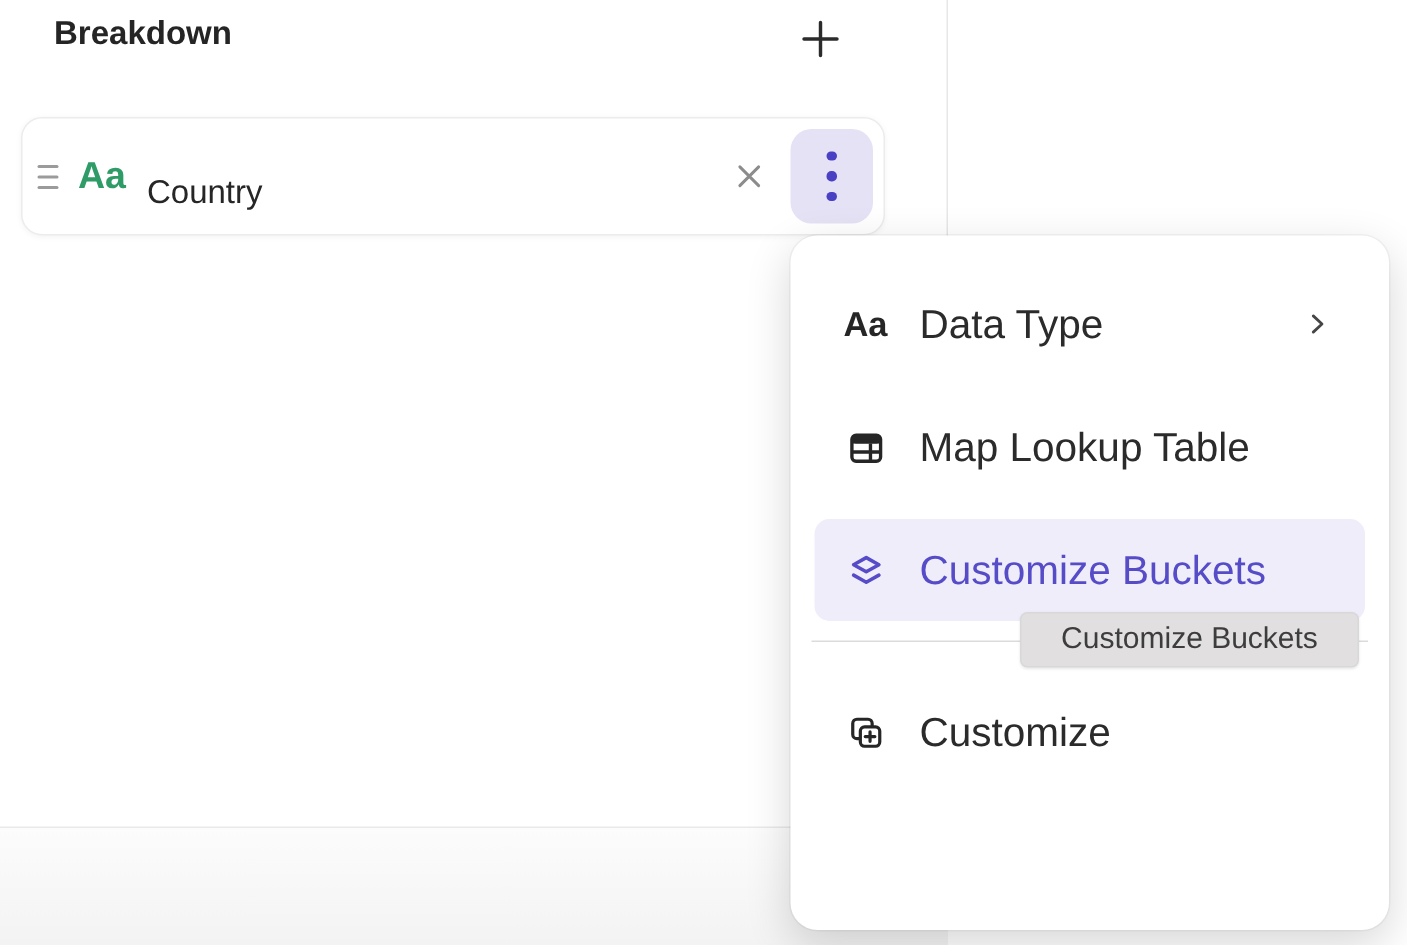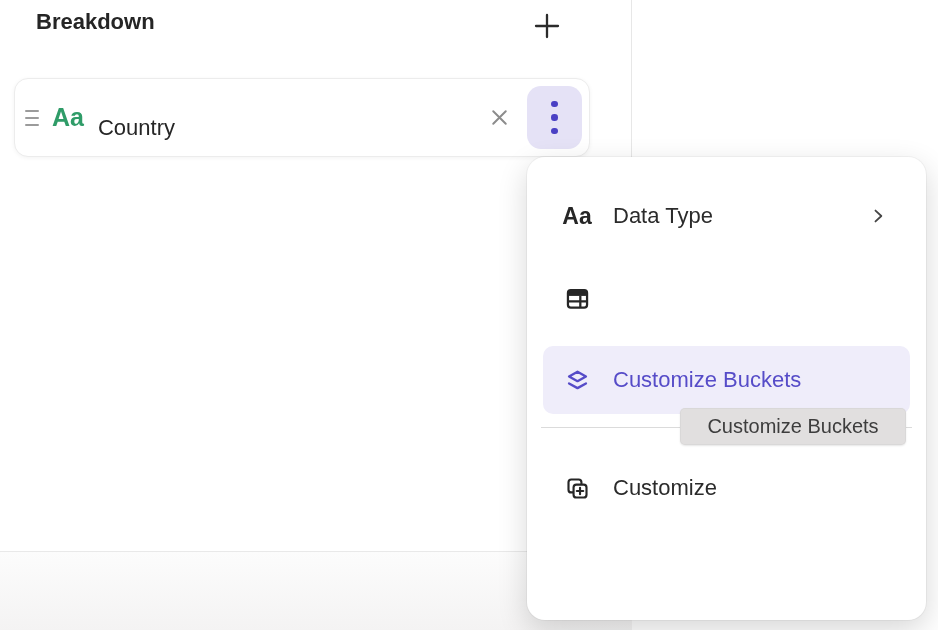--- a/index.html
+++ b/index.html
@@ -75,21 +75,21 @@
   }
   .menu-item.highlighted {
     height: 68px; margin-top: 7px; margin-bottom: 7px;
     background: #efedfa;
   }
   .menu-icon {
     width: 28px; display: flex; justify-content: center; align-items: center;
     margin-right: 22px; flex: none;
   }
   .aa-glyph { font-size: 23px; font-weight: 700; color: #262626; line-height: 1; }
-  .menu-label { font-size: 22px; font-weight: 500; color: #2b2b2b; white-space: nowrap; }
+  .menu-label { font-size: 27px; font-weight: 500; color: #2b2b2b; white-space: nowrap; }
   .menu-item.highlighted .menu-label { color: #564cc8; }
   .mi-spacer { flex: 1; }
   .chevron { margin-right: 22px; display: flex; align-items: center; }
   .menu-divider { height: 1px; background: #dbdbdb; margin: 13px 14px 19px 14px; }
 
   
   .tooltip {
     position: absolute; left: 680px; top: 408px; width: 226px; height: 37px;
     background: #e1dfdf; border-radius: 5px;
     box-shadow: 0 1px 2px rgba(0,0,0,0.10), inset 0 0 0 1px rgba(0,0,0,0.03);
@@ -157,20 +157,21 @@
 
     <div class="menu-item">
       <span class="menu-icon">
         <svg width="27" height="27" viewBox="0 0 24 24">
           <rect x="3.5" y="4.5" width="17" height="15.5" rx="2.5" stroke="#262626" stroke-width="2" fill="none"></rect>
           <rect x="3.5" y="4.5" width="17" height="5" rx="2.5" fill="#262626"></rect>
           <rect x="3.5" y="7" width="17" height="2.5" fill="#262626"></rect>
           <path d="M3.5 14.5 H20.5 M14.5 9.5 V20" stroke="#262626" stroke-width="2" fill="none"></path>
         </svg>
       </span>
+      <span class="menu-label">Map Lookup Table</span>
     </div>
 
     <div class="menu-item highlighted">
       <span class="menu-icon">
         <svg width="27" height="27" viewBox="0 0 24 24">
           <path d="M12 4.2 L19.5 8.4 L12 12.6 L4.5 8.4 Z" stroke="#564cc8" stroke-width="2.1" stroke-linejoin="round" fill="none"></path>
           <path d="M4.5 14.6 L12 18.8 L19.5 14.6" stroke="#564cc8" stroke-width="2.1" stroke-linecap="round" stroke-linejoin="round" fill="none"></path>
         </svg>
       </span>
       <span class="menu-label">Customize Buckets</span>

